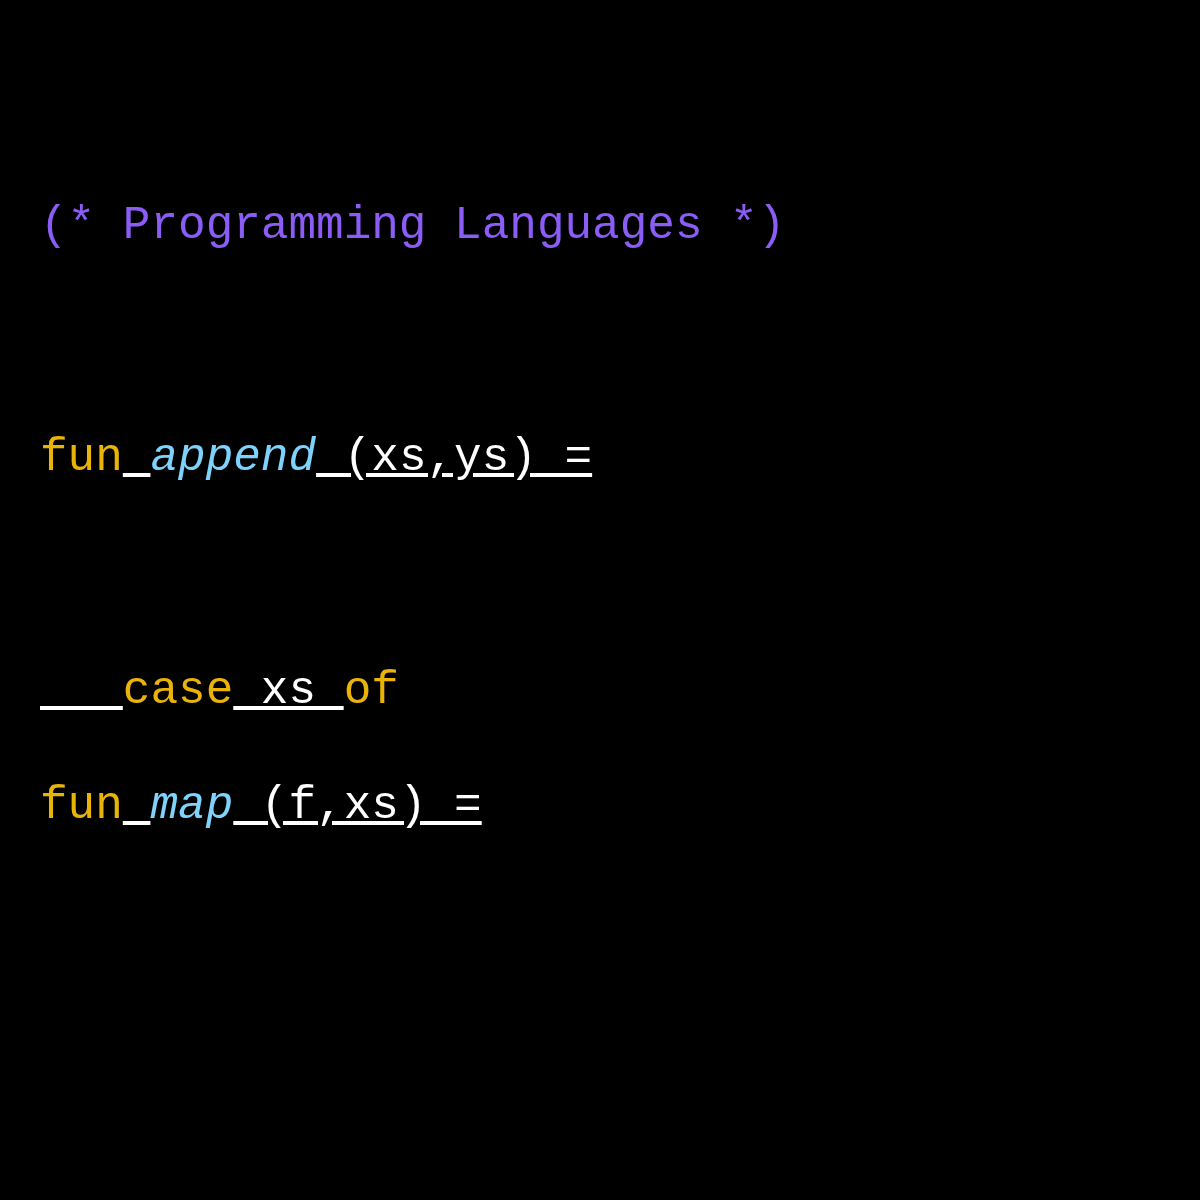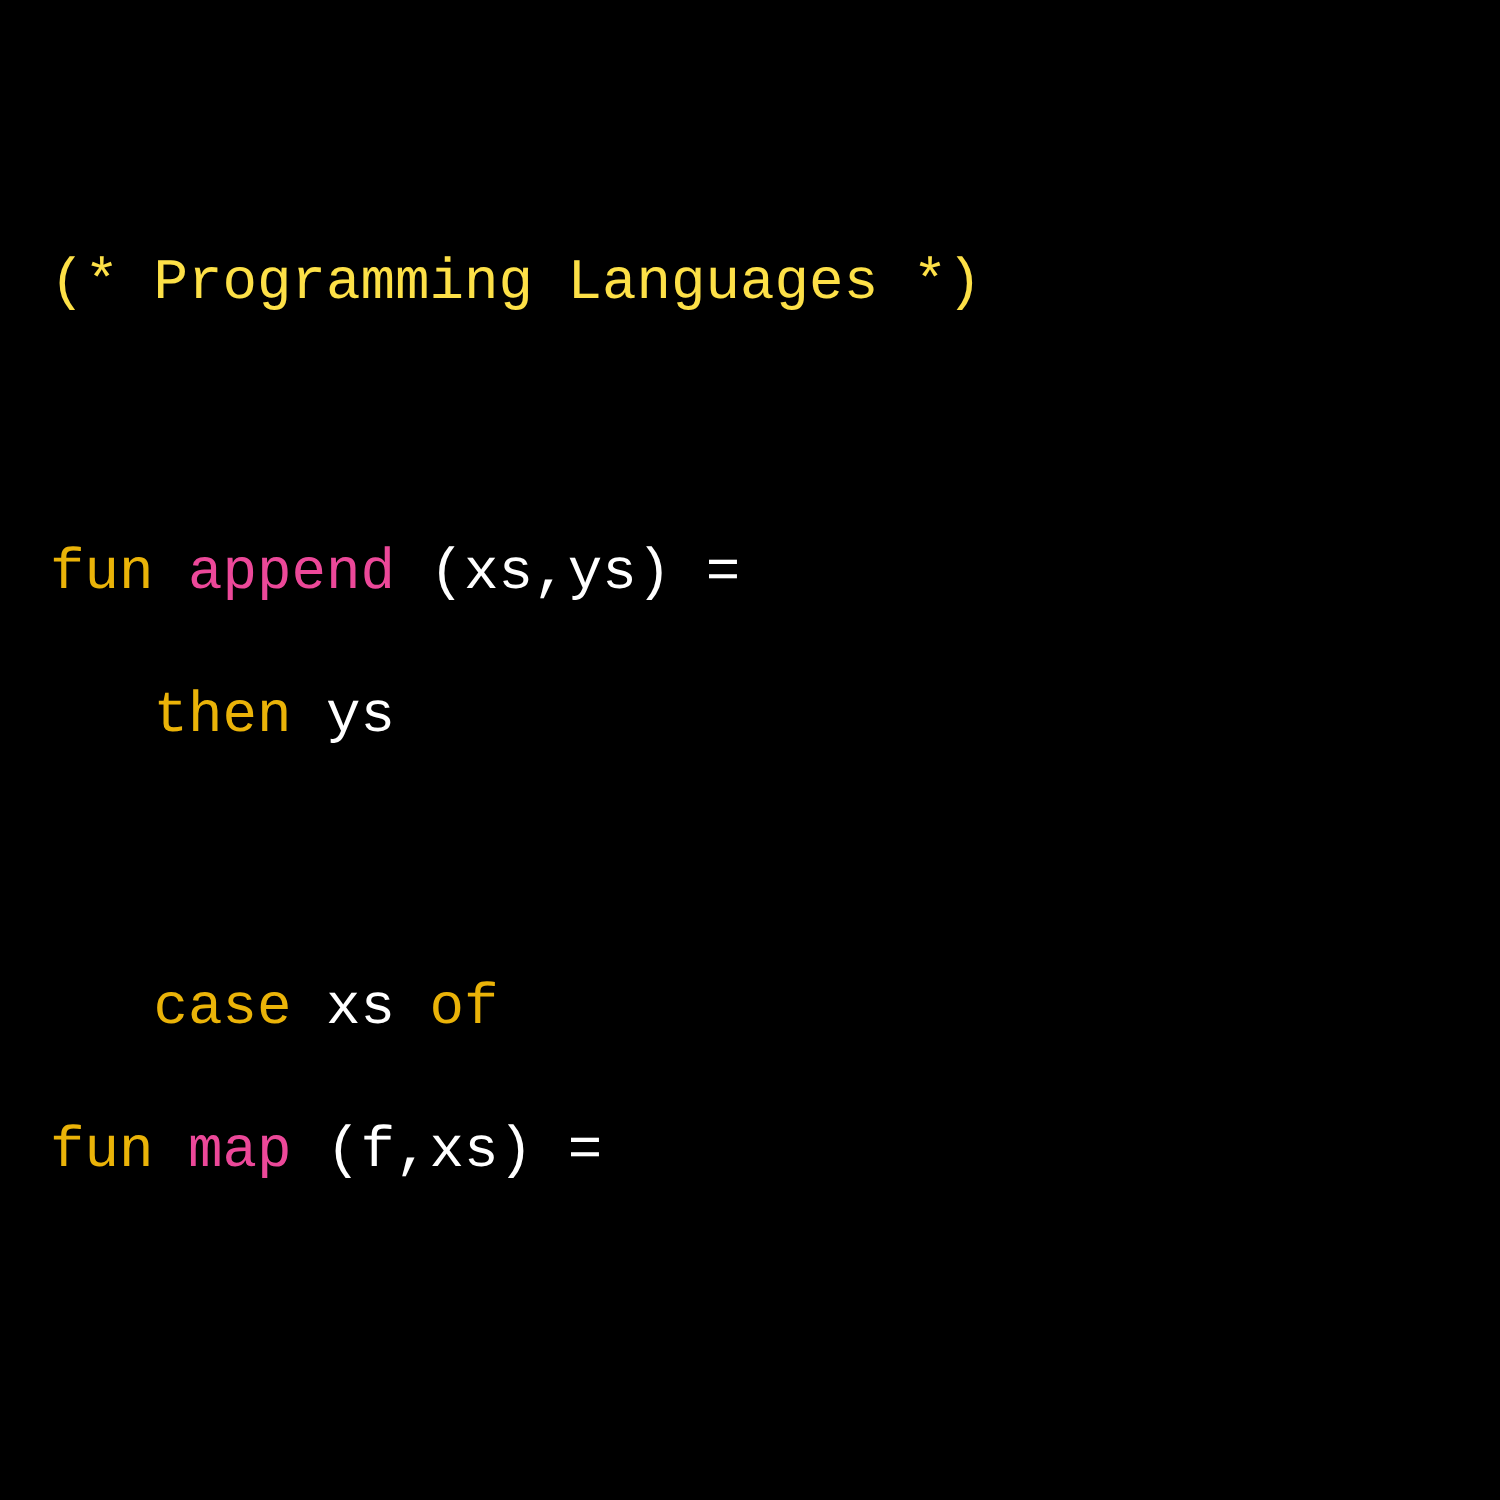--- a/index.html
+++ b/index.html
@@ -15,36 +15,35 @@
       font-size: 46px;
       line-height: 1.25;
       padding: 140px 40px 40px 40px;
       color: #ffffff;
       overflow: hidden;
       font-weight: normal;
     }
     .code-block {
       white-space: pre;
     }
-    .comment { color: #fde047; }
+    .comment { color: #8b5cf6; }
     .keyword { color: #eab308; }
-    .fname { color: #ec4899; }
-    .plain { color: #ffffff; }
+    .fname { color: #7dd3fc; font-style: italic; }
+    .plain { color: #ffffff; text-decoration: underline; }
     .blank-line {
       height: 60px;
     }
   </style>
 </head>
 <body>
 
 <div class="code-block">
 <div><span class="comment">(* Programming Languages *)</span></div>
 <div class="blank-line"></div>
 <div><span class="keyword">fun</span><span class="plain"> </span><span class="fname">append</span><span class="plain"> (xs,ys) =</span></div>
-<div><span class="plain">   </span><span class="keyword">then</span><span class="plain"> ys</span></div>
 <div class="blank-line"></div>
 <div><span class="plain">   </span><span class="keyword">case</span><span class="plain"> xs </span><span class="keyword">of</span></div>
 <div><span class="keyword">fun</span><span class="plain"> </span><span class="fname">map</span><span class="plain"> (f,xs) =</span></div>
 
 
 
 
 
 
 </div>

